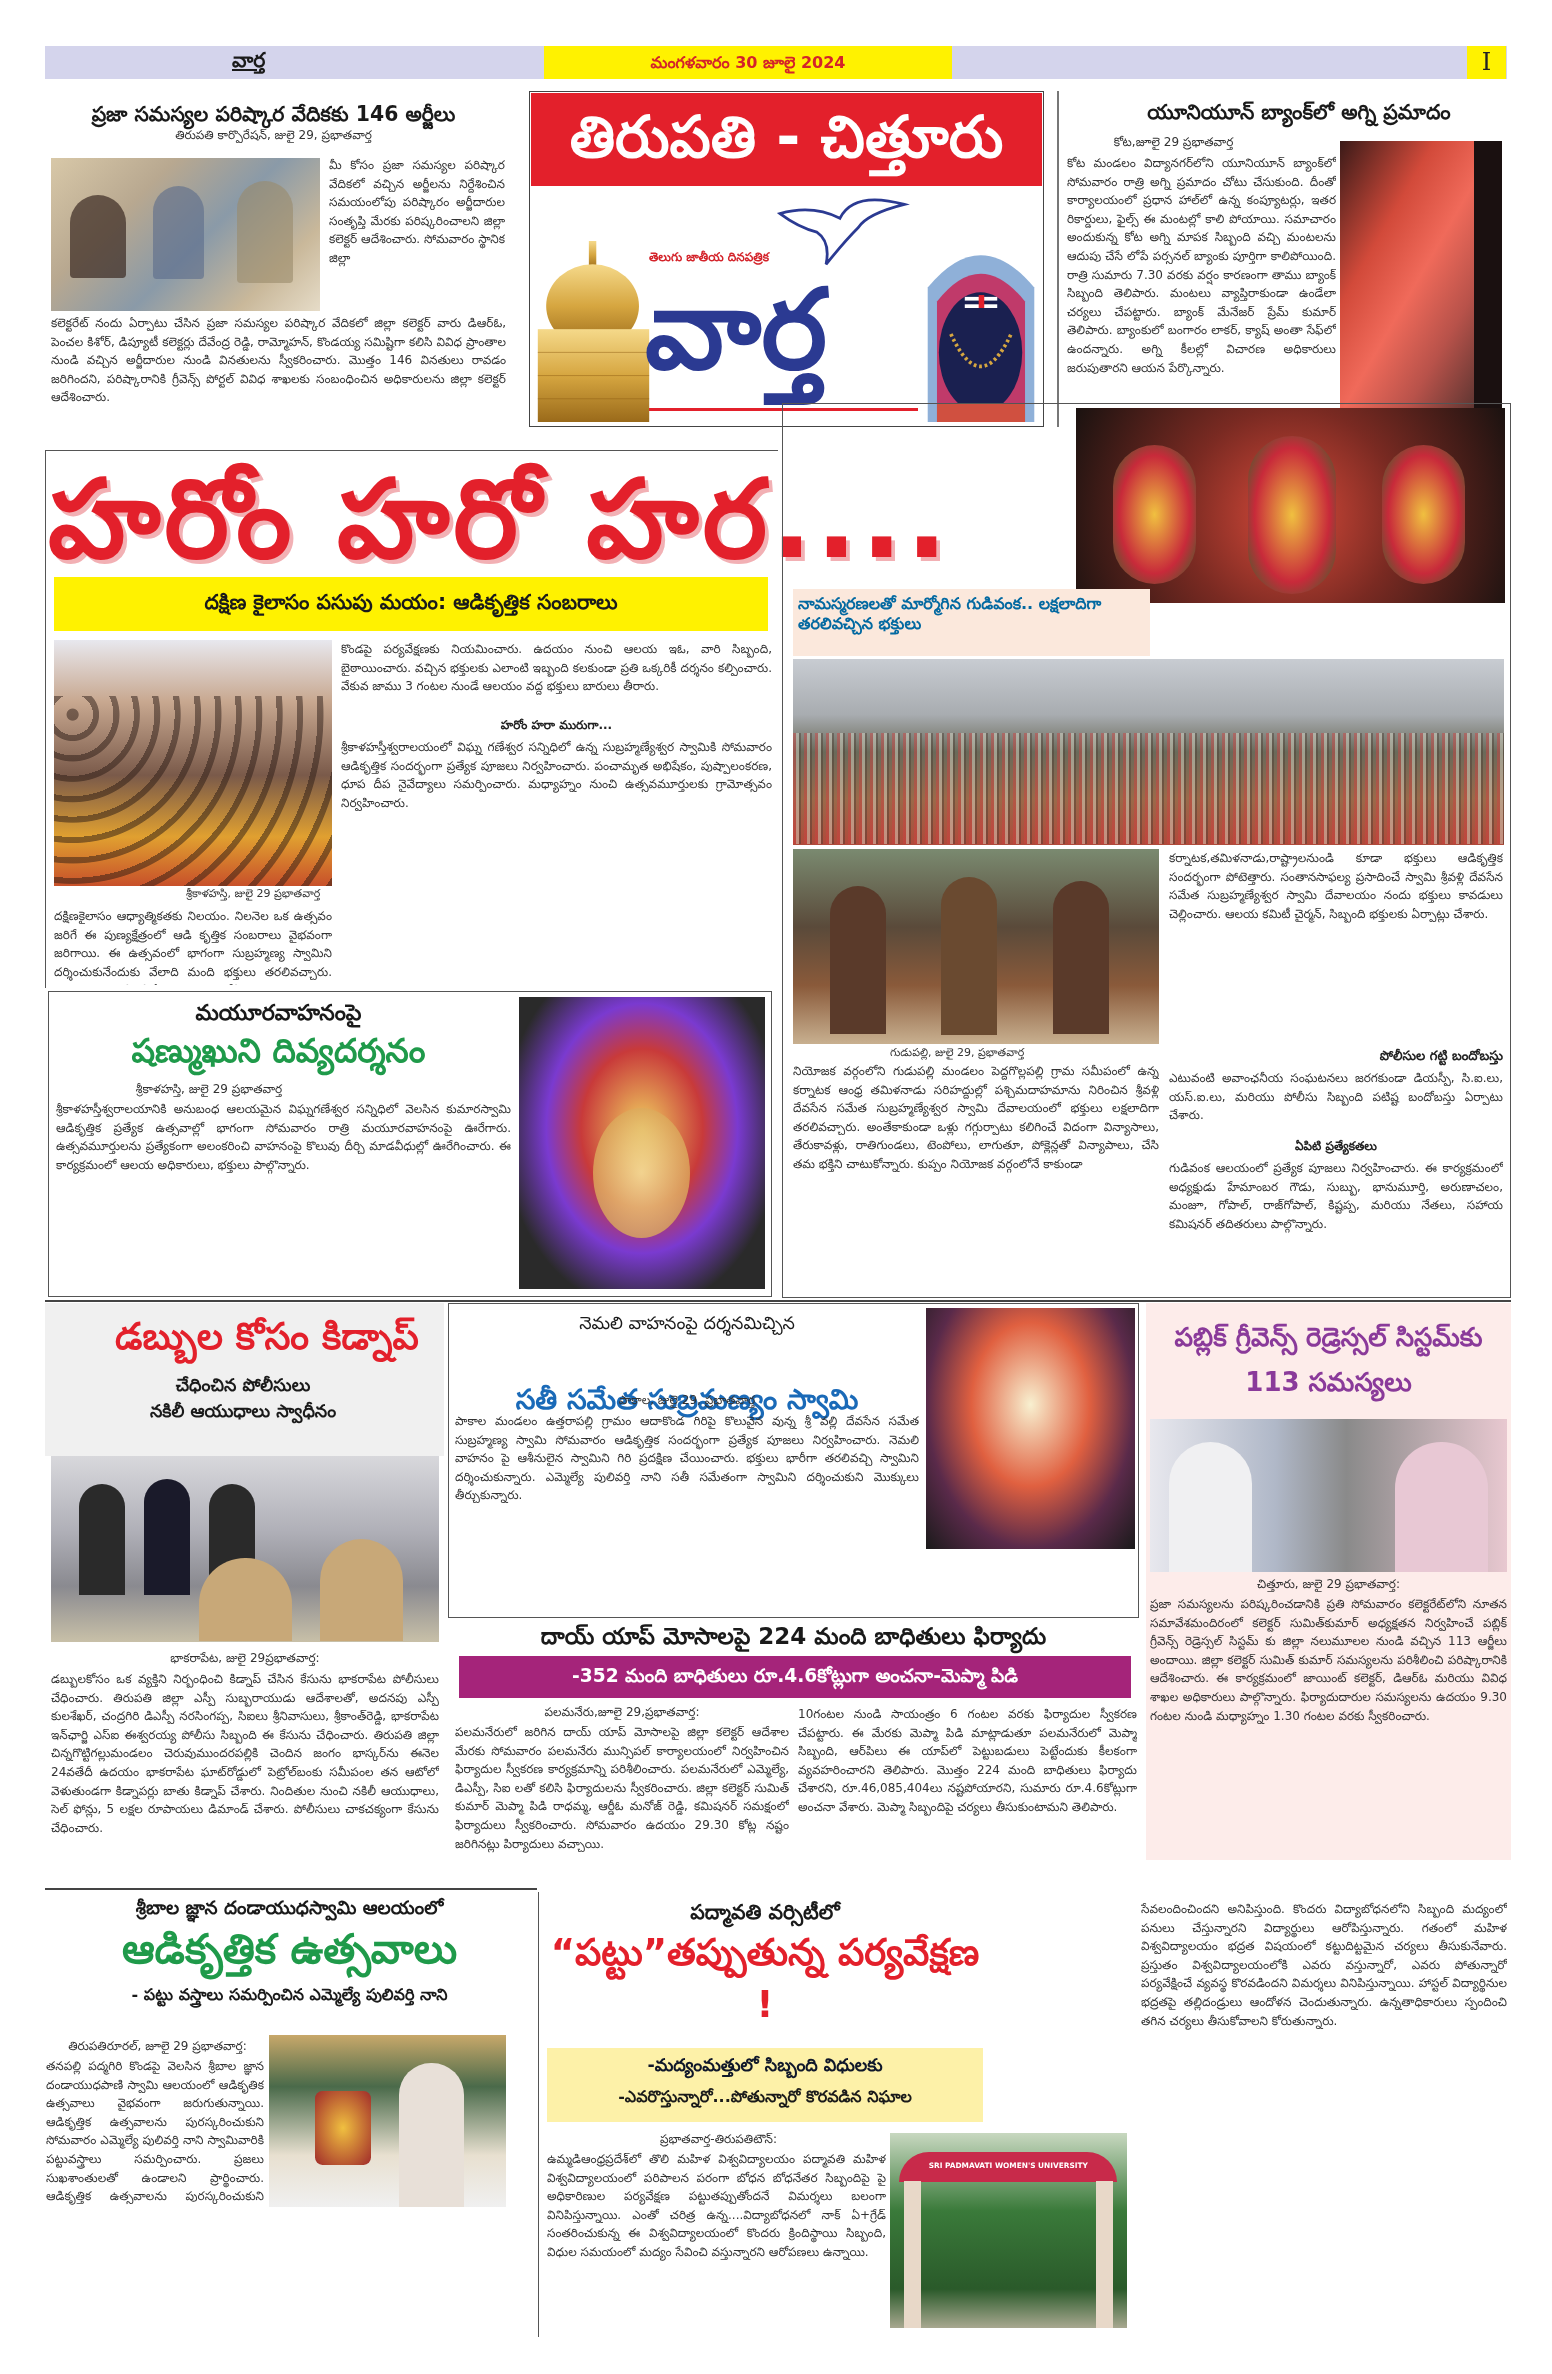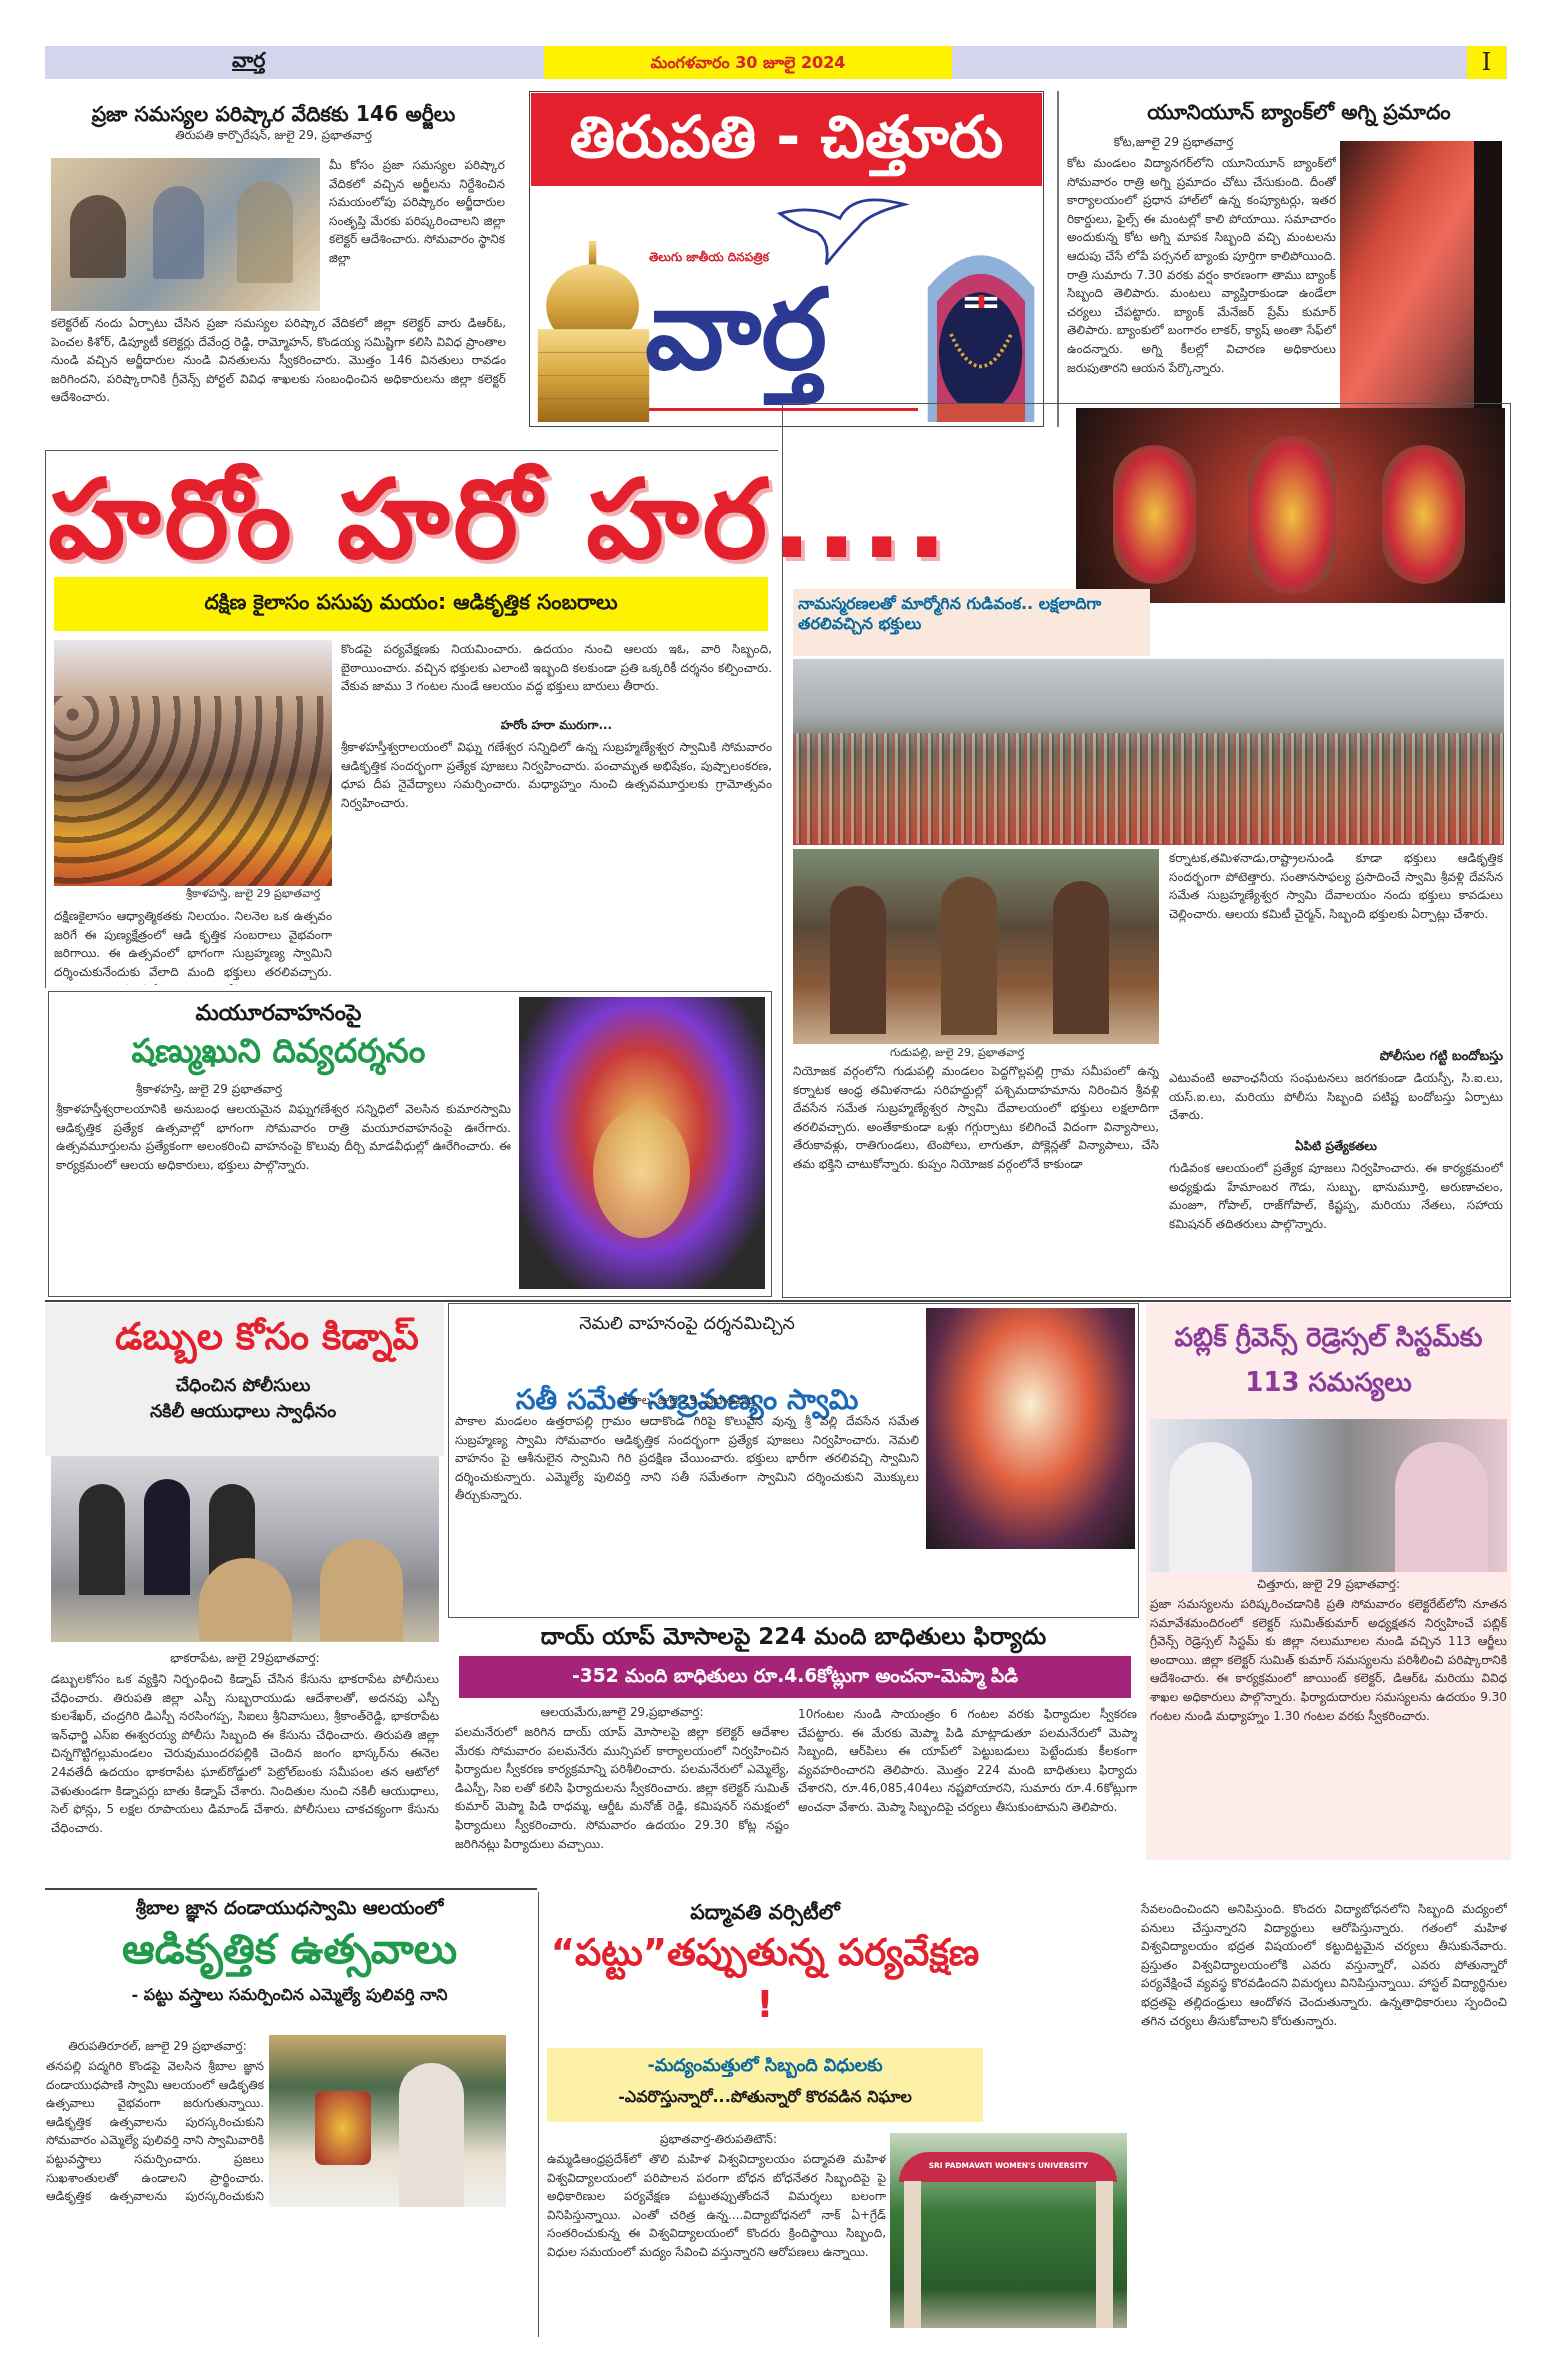--- a/index.html
+++ b/index.html
@@ -157,21 +157,21 @@
 <div class="photo" style="left:1150px;top:1419px;width:357px;height:153px;background:linear-gradient(90deg,#e8e8ee 0%,#b0b8c8 35%,#8a8a8a 55%,#e8c8d0 100%);">
   <div style="position:absolute;left:18.6px;top:23px;width:83px;height:130px;background:#f0f0f2;border-radius:42px 42px 0 0"></div>
   <div style="position:absolute;right:18.6px;top:23px;width:93px;height:130px;background:#e8c8d4;border-radius:46px 46px 0 0"></div>
 </div>
 <div class="abs dateline" style="left:1150px;top:1577px;width:357px;">చిత్తూరు, జులై 29 ప్రభాతవార్త:</div>
 <div class="abs body-text" style="left:1150px;top:1595px;width:357px;height:260px;">ప్రజా సమస్యలను పరిష్కరించడానికి ప్రతి సోమవారం కలెక్టరేట్‌లోని నూతన సమావేశమందిరంలో కలెక్టర్ సుమిత్‌కుమార్ అధ్యక్షతన నిర్వహించే పబ్లిక్ గ్రీవెన్స్ రెడ్రెస్సల్ సిస్టమ్ కు జిల్లా నలుమూలల నుండి వచ్చిన 113 ఆర్జీలు అందాయి. జిల్లా కలెక్టర్ సుమిత్ కుమార్ సమస్యలను పరిశీలించి పరిష్కారానికి ఆదేశించారు. ఈ కార్యక్రమంలో జాయింట్ కలెక్టర్, డిఆర్ఓ మరియు వివిధ శాఖల అధికారులు పాల్గొన్నారు. ఫిర్యాదుదారుల సమస్యలను ఉదయం 9.30 గంటల నుండి మధ్యాహ్నం 1.30 గంటల వరకు స్వీకరించారు.</div>
 
 <div class="abs hl" style="left:448px;top:1623px;width:691px;font-size:23px;color:#1a1a1a;">దాయ్ యాప్ మోసాలపై 224 మంది బాధితులు ఫిర్యాదు</div>
 <div class="abs" style="left:459px;top:1656px;width:672px;height:42px;background:#a5247a;"></div>
 <div class="abs hl" style="left:459px;top:1665px;width:672px;font-size:18.6px;color:#fff;">-352 మంది బాధితులు రూ.4.6కోట్లుగా అంచనా-మెప్మా పిడి</div>
-<div class="abs dateline" style="left:455px;top:1705px;width:334px;">ఆలయమేరు,జూలై 29,ప్రభాతవార్త:</div>
+<div class="abs dateline" style="left:455px;top:1705px;width:334px;">పలమనేరు,జూలై 29,ప్రభాతవార్త:</div>
 <div class="abs body-text" style="left:455px;top:1723px;width:334px;height:158px;">పలమనేరులో జరిగిన దాయ్ యాప్ మోసాలపై జిల్లా కలెక్టర్ ఆదేశాల మేరకు సోమవారం పలమనేరు మున్సిపల్ కార్యాలయంలో నిర్వహించిన ఫిర్యాదుల స్వీకరణ కార్యక్రమాన్ని పరిశీలించారు. పలమనేరులో ఎమ్మెల్యే, డిఎస్పీ, సిఐ లతో కలిసి ఫిర్యాదులను స్వీకరించారు. జిల్లా కలెక్టర్ సుమిత్ కుమార్ మెప్మా పిడి రాధమ్మ, ఆర్డీఓ మనోజ్ రెడ్డి, కమిషనర్ సమక్షంలో ఫిర్యాదులు స్వీకరించారు. సోమవారం ఉదయం 29.30 కోట్ల నష్టం జరిగినట్లు పిర్యాదులు వచ్చాయి.</div>
 <div class="abs body-text" style="left:798px;top:1705px;width:339px;height:176px;">10గంటల నుండి సాయంత్రం 6 గంటల వరకు ఫిర్యాదుల స్వీకరణ చేపట్టారు. ఈ మేరకు మెప్మా పిడి మాట్లాడుతూ పలమనేరులో మెప్మా సిబ్బంది, ఆర్‌పిలు ఈ యాప్‌లో పెట్టుబడులు పెట్టేందుకు కీలకంగా వ్యవహరించారని తెలిపారు. మొత్తం 224 మంది బాధితులు ఫిర్యాదు చేశారని, రూ.46,085,404లు నష్టపోయారని, సుమారు రూ.4.6కోట్లుగా అంచనా వేశారు. మెప్మా సిబ్బందిపై చర్యలు తీసుకుంటామని తెలిపారు.</div>
 
 <div class="abs" style="left:45px;top:1888px;width:492px;height:1.9px;background:#444;"></div>
 
 <div class="abs hl" style="left:46px;top:1897px;width:487px;font-size:18.6px;color:#1a1a1a;">శ్రీబాల జ్ఞాన దండాయుధస్వామి ఆలయంలో</div>
 <div class="abs hl" style="left:46px;top:1925px;width:487px;font-size:41px;color:#1f9a4a;">ఆడికృత్తిక ఉత్సవాలు</div>
 <div class="abs hl" style="left:46px;top:1985px;width:487px;font-size:16px;color:#1a1a1a;">- పట్టు వస్త్రాలు సమర్పించిన ఎమ్మెల్యే పులివర్తి నాని</div>
 <div class="abs dateline" style="left:46px;top:2039px;width:223px;">తిరుపతిరూరల్, జూలై 29 ప్రభాతవార్త:</div>
 <div class="photo" style="left:269px;top:2035px;width:237px;height:172px;background:linear-gradient(180deg,#c8a86a 0%,#4a6a4a 30%,#e8e0d0 70%,#f0f0f0 100%);">
@@ -180,21 +180,21 @@
 </div>
 <div class="abs body-text" style="left:46px;top:2057px;width:218px;height:148px;">తనపల్లి పద్మగిరి కొండపై వెలసిన శ్రీబాల జ్ఞాన దండాయుధపాణి స్వామి ఆలయంలో ఆడికృతిక ఉత్సవాలు వైభవంగా జరుగుతున్నాయి. ఆడికృత్తిక ఉత్సవాలను పురస్కరించుకుని సోమవారం ఎమ్మెల్యే పులివర్తి నాని స్వామివారికి పట్టువస్త్రాలు సమర్పించారు. ప్రజలు సుఖశాంతులతో ఉండాలని ప్రార్థించారు. ఆడికృత్తిక ఉత్సవాలను పురస్కరించుకుని శ్రీబాల జ్ఞాన దండాయుధపాణి స్వామిని భక్తులు పెద్ద ఎత్తున దర్శించుకున్నారు. మొక్కుబడి వున్న భక్తులు కావడితో వచ్చి మొక్కులు చెల్లించుకున్నారు. స్వామివారిని ఉదయం 5గంటలకు సుప్రభాత సేవతో మేల్కొలిపి, సుగంధ భరిత ద్రవ్యాలతో అభిషేకం నిర్వహించారు. స్వామి దర్శనానికి విచ్చేసిన భక్తులకు తీర్థప్రసాదాలు అందజేసారు. ఈ కార్యక్రమంలో బాలచంద్రారెడ్డి, రామప్రసాద్‌రెడ్డి తదితరులు పాల్గొన్నారు.</div>
 <div class="abs body-text" style="left:46px;top:2209px;width:487px;height:102px;"></div>
 
 <div class="box" style="left:538px;top:1892px;width:973px;height:445px;border-width:0 0 0 1.9px;"></div>
 <div class="abs hl" style="left:547px;top:1900px;width:436px;font-size:20.4px;color:#1a1a1a;">పద్మావతి వర్సిటీలో</div>
 <div class="abs" style="left:547px;top:1931px;width:436px;text-align:center;font-weight:bold;font-size:37px;color:#e3202b;">
   <span>“పట్టు”</span><span>తప్పుతున్న పర్యవేక్షణ !</span>
 </div>
 <div class="abs" style="left:547px;top:2048px;width:436px;height:74px;background:#fdf1a8;"></div>
-<div class="abs hl" style="left:547px;top:2055px;width:436px;font-size:17.6px;color:#0369a1;">-మద్యంమత్తులో సిబ్బంది విధులకు</div>
+<div class="abs hl" style="left:547px;top:2055px;width:436px;font-size:17.6px;color:#0f172a;">-మద్యంమత్తులో సిబ్బంది విధులకు</div>
 <div class="abs hl" style="left:547px;top:2087px;width:436px;font-size:16px;color:#1a1a1a;">-ఎవరొస్తున్నారో...పోతున్నారో కొరవడిన నిఘాల</div>
 <div class="abs dateline" style="left:547px;top:2132px;width:343px;">ప్రభాతవార్త-తిరుపతిటౌన్:</div>
 <div class="abs body-text" style="left:547px;top:2150px;width:339px;height:186px;">ఉమ్మడిఆంధ్రప్రదేశ్‌లో తొలి మహిళ విశ్వవిద్యాలయం పద్మావతి మహిళ విశ్వవిద్యాలయంలో పరిపాలన పరంగా బోధన బోధనేతర సిబ్బందిపై పై అధికారిణుల పర్యవేక్షణ పట్టుతప్పుతోందనే విమర్శలు బలంగా వినిపిస్తున్నాయి. ఎంతో చరిత్ర ఉన్న....విద్యాబోధనలో నాక్ ఏ+గ్రేడ్ సంతరించుకున్న ఈ విశ్వవిద్యాలయంలో కొందరు క్రిందిస్థాయి సిబ్బంది, విధుల సమయంలో మద్యం సేవించి వస్తున్నారని ఆరోపణలు ఉన్నాయి.</div>
 <div class="photo" style="left:890px;top:2133px;width:237px;height:195px;background:linear-gradient(180deg,#c8d8c0 0%,#3a7a3a 40%,#2a5a2a 80%,#a8a890 100%);">
   <div style="position:absolute;left:9.3px;top:18.6px;width:218px;height:30px;background:#c82a4a;border-radius:37px 37px 0 0"></div>
   <div style="position:absolute;left:9.3px;top:28px;width:218px;text-align:center;font-size:7.4px;color:#fff;font-weight:bold;">SRI PADMAVATI WOMEN'S UNIVERSITY</div>
   <div style="position:absolute;left:14px;top:48px;width:16.7px;height:147px;background:#e8d8c8"></div>
   <div style="position:absolute;right:14px;top:48px;width:16.7px;height:147px;background:#e8d8c8"></div>
 </div>
 <div class="abs body-text" style="left:1141px;top:1900px;width:366px;height:436px;">సేవలందించిందని అనిపిస్తుంది. కొందరు విద్యాబోధనలోని సిబ్బంది మద్యంలో పనులు చేస్తున్నారని విద్యార్థులు ఆరోపిస్తున్నారు. గతంలో మహిళ విశ్వవిద్యాలయం భద్రత విషయంలో కట్టుదిట్టమైన చర్యలు తీసుకునేవారు. ప్రస్తుతం విశ్వవిద్యాలయంలోకి ఎవరు వస్తున్నారో, ఎవరు పోతున్నారో పర్యవేక్షించే వ్యవస్థ కొరవడిందని విమర్శలు వినిపిస్తున్నాయి. హాస్టల్ విద్యార్థినుల భద్రతపై తల్లిదండ్రులు ఆందోళన చెందుతున్నారు. ఉన్నతాధికారులు స్పందించి తగిన చర్యలు తీసుకోవాలని కోరుతున్నారు.</div>

